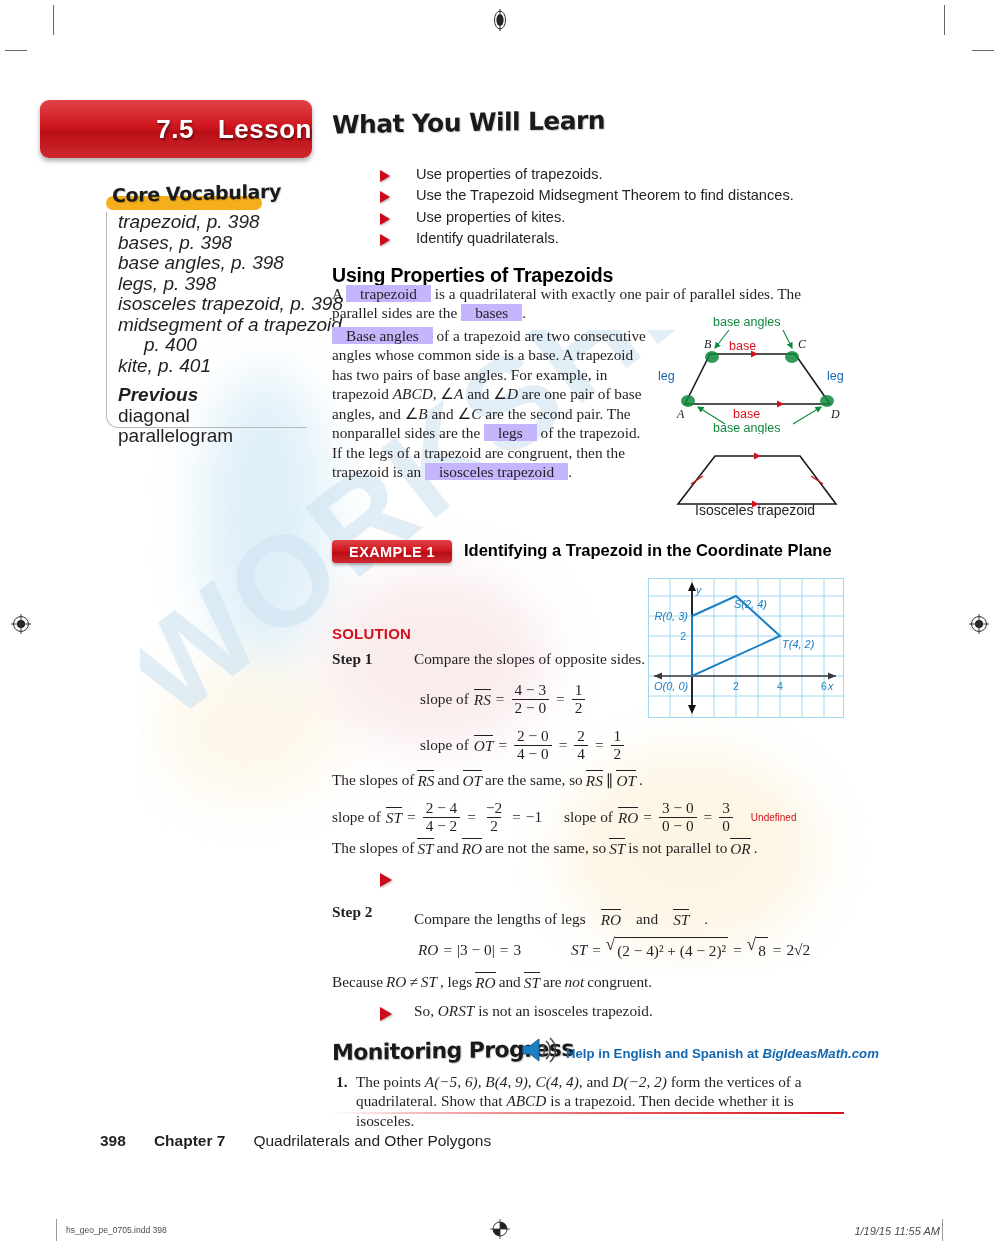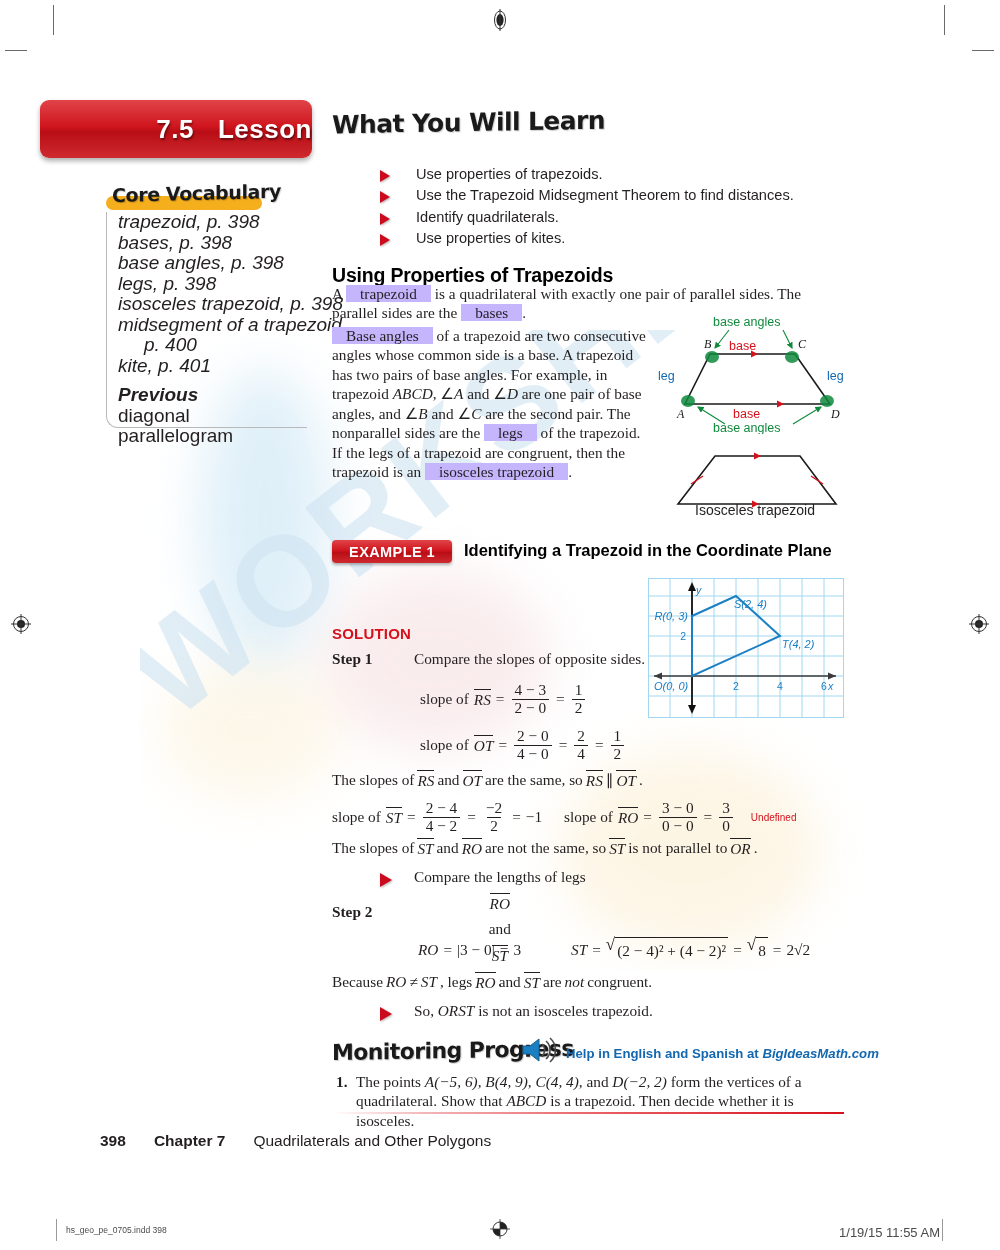--- a/index.html
+++ b/index.html
@@ -167,21 +167,21 @@
   .mp-item .num{font-weight:bold;width:20px;flex:0 0 auto;}
   .mp-rule{position:absolute;left:332px;top:1112px;width:512px;height:2px;
     background:linear-gradient(to right,#ffffff 0%,#f2b6b8 18%,#e8595e 55%,#d6111c 100%);}
 
   
   .pg-foot{position:absolute;left:100px;top:1132px;
     font-family:"Liberation Sans", sans-serif;font-size:15.5px;color:#231f20;display:flex;gap:28px;}
   .pg-foot .n{font-weight:bold;}
   .pg-foot .ch{font-weight:bold;}
   .pl-left{position:absolute;left:66px;top:1225px;font-family:"Liberation Sans", sans-serif;font-size:8.5px;color:#4b4b4b;}
-  .pl-right{position:absolute;right:60px;top:1225px;font-family:"Liberation Sans", sans-serif;font-size:13px;color:#4b4b4b;}
+  .pl-right{position:absolute;right:60px;top:1225px;font-family:"Liberation Sans", sans-serif;font-size:11px;color:#4b4b4b;font-style:italic;}
   .pl-bar{position:absolute;width:1px;height:22px;background:#9a9a9a;top:1219px;}
 </style>
 </head>
 <body>
 
 <div class="page">
 
   <div class="cropline" style="left:53px;top:5px;width:1px;height:30px;"></div>
   <div class="cropline" style="left:944px;top:5px;width:1px;height:30px;"></div>
   <div class="cropline" style="left:5px;top:50px;width:22px;height:1px;"></div>
@@ -259,25 +259,25 @@
     <div class="obj-row">
       <span class="tri"></span>
       <span class="lbl">Use properties of trapezoids.</span>
     </div>
     <div class="obj-row">
       <span class="tri"></span>
       <span class="lbl">Use the Trapezoid Midsegment Theorem to find distances.</span>
     </div>
     <div class="obj-row">
       <span class="tri"></span>
-      <span class="lbl">Identify quadrilaterals.</span>
+      <span class="lbl">Use properties of kites.</span>
     </div>
     <div class="obj-row">
       <span class="tri"></span>
-      <span class="lbl">Use properties of kites.</span>
+      <span class="lbl">Identify quadrilaterals.</span>
     </div>
   </div>
 
   <div class="h2">Using Properties of Trapezoids</div>
 
   <div class="body-p p1"><span>A </span><span class="hl">trapezoid</span><span> is a quadrilateral with exactly one pair of parallel sides. The parallel sides are the </span><span class="hl">bases</span><span>.</span></div>
 
   <div class="body-p p2"><span class="hl">Base angles</span><span> of a trapezoid are two consecutive angles whose common side is a base. A trapezoid has two pairs of base angles. For example, in trapezoid </span><span class="it">ABCD</span><span>, ∠</span><span class="it">A</span><span> and ∠</span><span class="it">D</span><span> are one pair of base angles, and ∠</span><span class="it">B</span><span> and ∠</span><span class="it">C</span><span> are the second pair. The nonparallel sides are the </span><span class="hl">legs</span><span> of the trapezoid.</span></div>
 
   <div class="body-p p3"><span>If the legs of a trapezoid are congruent, then the trapezoid is an </span><span class="hl">isosceles trapezoid</span><span>.</span></div>
@@ -455,21 +455,21 @@
       <span> is not parallel to </span>
       <span class="ovl">OR</span>
       <span>.</span>
   </div>
 
   <div class="concl" style="left:380px;top:868px;width:470px;">
     <span class="tri"></span>
   </div>
 
   <div class="step" style="left:332px;top:903px;">Step 2</div>
-  <div class="mrow" style="left:414px;top:868px;gap:7px;flex-direction:column;">
+  <div class="mrow" style="left:414px;top:909px;gap:15px;">
     <span>Compare the lengths of legs </span>
       <span class="ovl">RO</span>
       <span> and </span>
       <span class="ovl">ST</span>
       <span>.</span>
   </div>
 
   <div class="mrow" style="left:418px;top:936px;">
     <span class="it">RO</span>
     <span>=</span>

